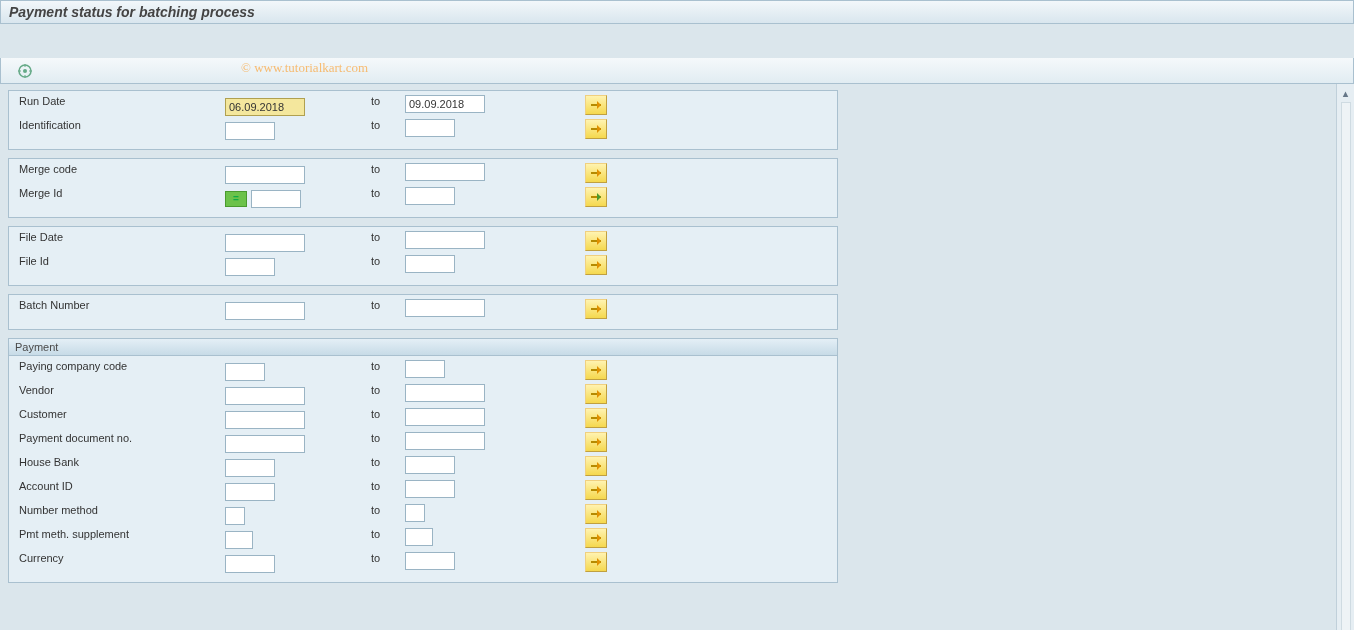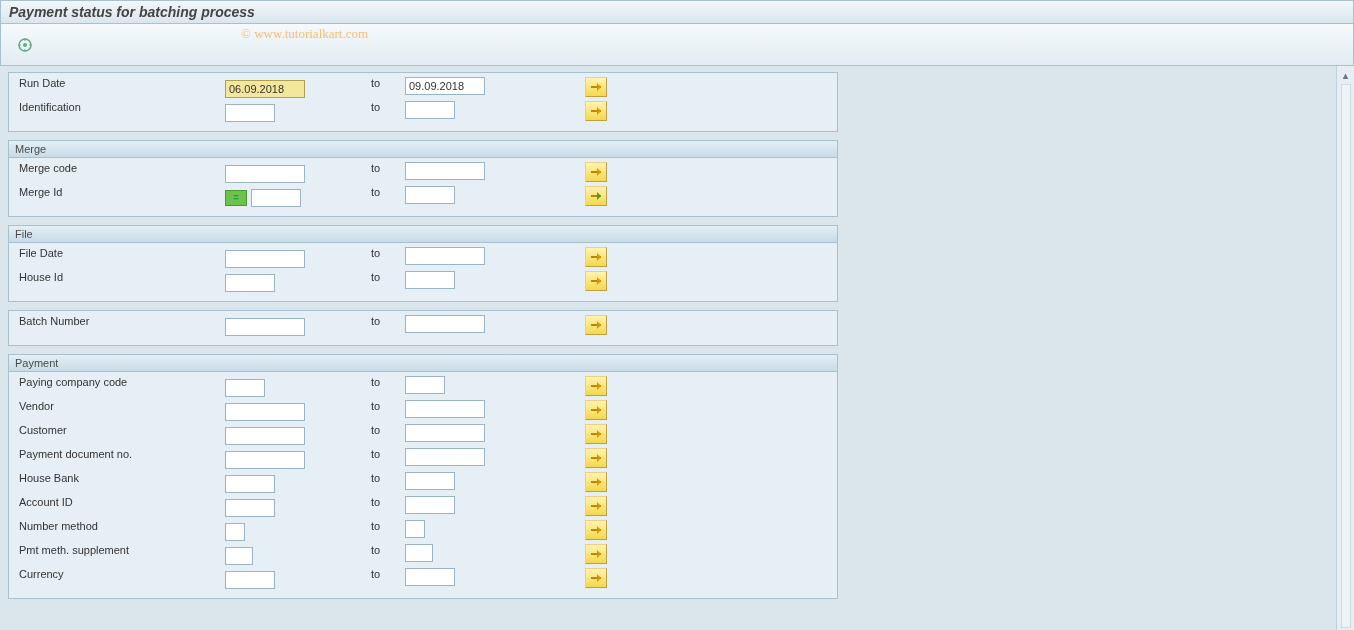--- a/index.html
+++ b/index.html
@@ -1,18 +1,18 @@
 <!DOCTYPE html>
 <html><head>
 <meta charset="utf-8">
 <style>
   * { box-sizing: border-box; margin: 0; padding: 0; }
   html, body { font-family: Arial, sans-serif; font-size: 11px; color: #333; background: #dbe6ec; width: 1354px; height: 630px; overflow: hidden; }
   .title-bar { background: linear-gradient(to bottom, #f2f7fa, #d9e6ee); border: 1px solid #a9c0cf; padding: 3px 8px; font-weight: bold; font-style: italic; font-size: 14px; color: #444; }
-  .toolbar { background: linear-gradient(to bottom, #f5f9fb, #e1ecf2); border: 1px solid #a9c0cf; border-top: none; height: 42px; display: flex; align-items: center; padding: 0 16px; position: relative; }
+  .toolbar { background: linear-gradient(to bottom, #f5f9fb, #e1ecf2); border: 1px solid #a9c0cf; border-top: none; height: 26px; display: flex; align-items: center; padding: 0 16px; position: relative; margin-top: 34px; }
   .toolbar .exec-icon { width: 16px; height: 16px; display: flex; align-items: center; justify-content: center; cursor: pointer; }
   .watermark { position: absolute; left: 240px; top: 2px; font-size: 13px; color: rgba(255,140,0,0.55); font-family: Georgia, serif; }
   .content-container { position: relative; height: calc(630px - 50px); }
   .content { padding: 6px 8px 6px 8px; overflow-y: scroll; height: 100%; width: 1335px; scrollbar-width: thin; }
   .right-scroll { position: absolute; right: 0; top: 0; bottom: 0; width: 18px; background: #e6eef3; border-left: 1px solid #c0d0da; display: flex; flex-direction: column; align-items: center; }
   .right-scroll .arrow { width: 14px; height: 14px; margin: 2px 0; color: #678; cursor: pointer; display:flex;align-items:center;justify-content:center;}
   .right-scroll .track { flex:1; width:10px; background:#eef3f6; border:1px solid #cfdbe2; }
   .group { border: 1px solid #a9c0cf; background: #e5eff5; margin-bottom: 8px; width: 830px; }
   .group-header { background: linear-gradient(to bottom, #e4eff6, #c7dbe7); border-bottom: 1px solid #a9c0cf; padding: 2px 6px; font-size: 11px; color: #4a4a4a; }
   .group-body { padding: 4px 6px 6px 6px; }
@@ -81,21 +81,20 @@
               <svg viewBox="0 0 12 10">
                 <path d="M1 5 L11 5" stroke="#b58a00" stroke-width="2"></path>
                 <path d="M7 1 L11 5 L7 9" fill="#e09000"></path>
               </svg>
             </span>
       </div>
     </div>
   </div>
 
   <div class="group">
-    <div class="group-header">Merge</div>
     <div class="group-body">
       <div class="row">
         <span class="label">Merge code</span>
         <span class="from-box">
               <input type="text" class="w-med" style="">
             </span>
         <span class="to-label">to</span>
         <span class="to-box"><input type="text" class="w-med" style=""></span>
         <span class="ms-btn">
               <svg viewBox="0 0 12 10">
@@ -116,38 +115,37 @@
               <svg viewBox="0 0 12 10">
                 <path d="M1 5 L11 5" stroke="#b58a00" stroke-width="2"></path>
                 <path d="M7 1 L11 5 L7 9" fill="#3a8a20"></path>
               </svg>
             </span>
       </div>
     </div>
   </div>
 
   <div class="group">
-    <div class="group-header">File</div>
     <div class="group-body">
       <div class="row">
         <span class="label">File Date</span>
         <span class="from-box">
               <input type="text" class="w-med" style="">
             </span>
         <span class="to-label">to</span>
         <span class="to-box"><input type="text" class="w-med" style=""></span>
         <span class="ms-btn">
               <svg viewBox="0 0 12 10">
                 <path d="M1 5 L11 5" stroke="#b58a00" stroke-width="2"></path>
                 <path d="M7 1 L11 5 L7 9" fill="#e09000"></path>
               </svg>
             </span>
       </div>
       <div class="row">
-        <span class="label">House Id</span>
+        <span class="label">File Id</span>
         <span class="from-box">
               <input type="text" class="w-small" style="">
             </span>
         <span class="to-label">to</span>
         <span class="to-box"><input type="text" class="w-small" style=""></span>
         <span class="ms-btn">
               <svg viewBox="0 0 12 10">
                 <path d="M1 5 L11 5" stroke="#b58a00" stroke-width="2"></path>
                 <path d="M7 1 L11 5 L7 9" fill="#e09000"></path>
               </svg>

